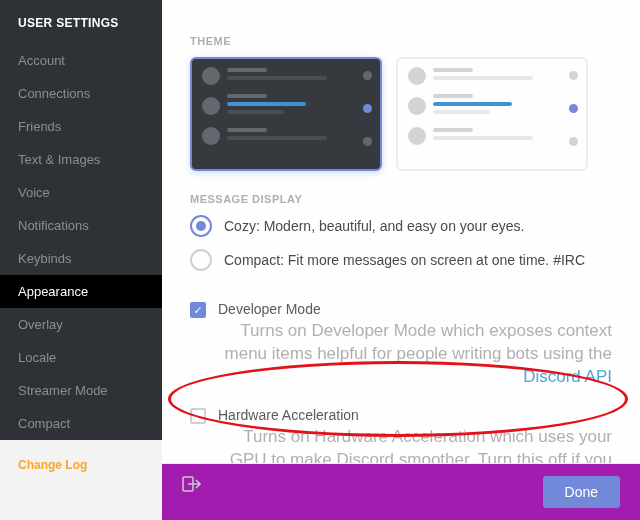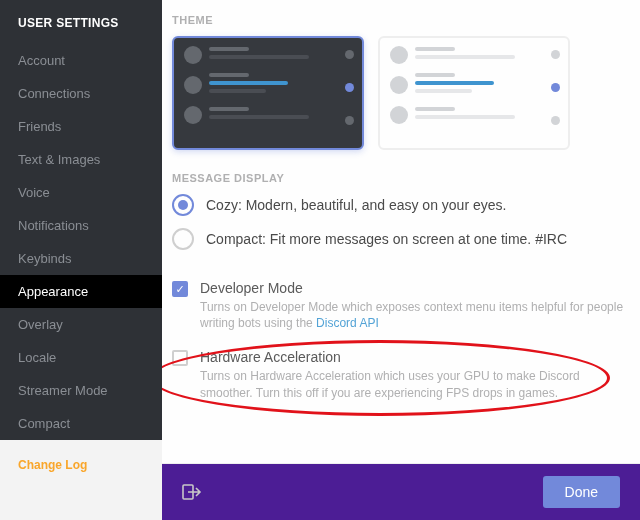--- a/index.html
+++ b/index.html
@@ -3,21 +3,21 @@
 <meta charset="utf-8">
 <style>
   * { box-sizing: border-box; margin: 0; padding: 0; }
   body { font-family: -apple-system, BlinkMacSystemFont, "Segoe UI", Helvetica, sans-serif; width: 640px; height: 520px; overflow: hidden; display: flex; background: #f3f3f3; }
   .sidebar { width: 162px; background: #2e3136; height: 440px; flex-shrink: 0; }
   .sidebar-header { color: #fefefe; font-weight: 700; font-size: 12px; padding: 16px 18px 14px; letter-spacing: 0.3px; }
   .sidebar-item { color: #8a8e94; font-size: 13px; padding: 9px 18px; cursor: pointer; }
   .sidebar-item.active { background: #000000; color: #fefefe; }
   .sidebar-changelog { color: #f9a62b; font-size: 12px; padding: 18px 18px; cursor: pointer; font-weight: 600; }
   .main { flex: 1; background: #fefefe; height: 520px; position: relative; display: flex; flex-direction: column; }
-  .scroll { overflow-y: auto; flex: 1; padding: 14px 10px 8px; }
+  .scroll { overflow-y: auto; flex: 1; padding: 14px 28px 8px; margin-top: 21px; }
   .section-label { font-size: 11px; font-weight: 700; color: #b0b0b1; letter-spacing: 0.5px; margin-bottom: 10px; }
   .themes { display: flex; gap: 14px; margin-bottom: 22px; }
   .theme-card { width: 192px; height: 114px; border: 2px solid transparent; border-radius: 6px; padding: 8px 10px; cursor: pointer; position: relative; }
   .theme-card.selected { border-color: #7289da; box-shadow: 0 2px 6px rgba(114,137,218,.3); }
   .theme-card.dark { background: #36393e; }
   .theme-card.light { background: #fefefe; border-color: #eee; }
   .theme-row { display: flex; align-items: center; margin-bottom: 9px; }
   .theme-av { width: 18px; height: 18px; border-radius: 50%; margin-right: 7px; flex-shrink:0; }
   .theme-lines { flex:1; }
   .theme-line { height: 4px; border-radius: 2px; margin-bottom: 4px; }
@@ -38,24 +38,24 @@
   .radio-row { display:flex; align-items:center; margin-bottom:12px; cursor:pointer; }
   .radio { width:22px; height:22px; border:2px solid #cfcfcf; border-radius:50%; margin-right:12px; display:flex; align-items:center; justify-content:center; flex-shrink:0; }
   .radio.sel { border-color:#7289da; }
   .radio.sel::after { content:""; width:10px; height:10px; border-radius:50%; background:#7289da; }
   .radio-label { font-size:14px; color:#4a4a4a; }
   .check-row { display:flex; margin-top:6px; }
   .checkbox { width:16px; height:16px; border:2px solid #cfcfcf; border-radius:2px; margin-right:12px; margin-top:1px; flex-shrink:0; cursor:pointer; display:flex; align-items:center; justify-content:center; }
   .checkbox.on { background:#7289da; border-color:#7289da; color:#fff; font-size:11px; line-height:1; }
   .check-body { flex:1; }
   .check-title { font-size:14px; color:#5a5a5a; margin-bottom:3px; }
-  .check-desc { font-size:12px; color:#b0b0b1; line-height:1.35; }
+  .check-desc { font-size:17px; color:#b0b0b1; line-height:1.35;text-align:right; }
   .check-desc a { color:#53a3d6; text-decoration:none; }
   .settings-block { margin-top: 30px; position:relative; }
-  .footer { border-top:1px solid #eee; padding:12px 20px; display:flex; justify-content:space-between; align-items:center; background:#4c1d95; }
+  .footer { border-top:1px solid #eee; padding:12px 20px; display:flex; justify-content:space-between; align-items:flex-start; background:#a21caf; }
   .done-btn { background:#7289da; color:#fff; border:none; border-radius:3px; padding:8px 22px; font-size:14px; cursor:pointer; }
   .logout-icon { width:20px; height:16px; position:relative; cursor:pointer; }
   .logout-icon svg { stroke:#c7c7c8; }
   .annot { position:absolute; border:3px solid #e1121a; border-radius:50%; pointer-events:none; }
 </style>
 </head>
 <body>
 
 <div class="sidebar">
   <div class="sidebar-header">USER SETTINGS</div>

